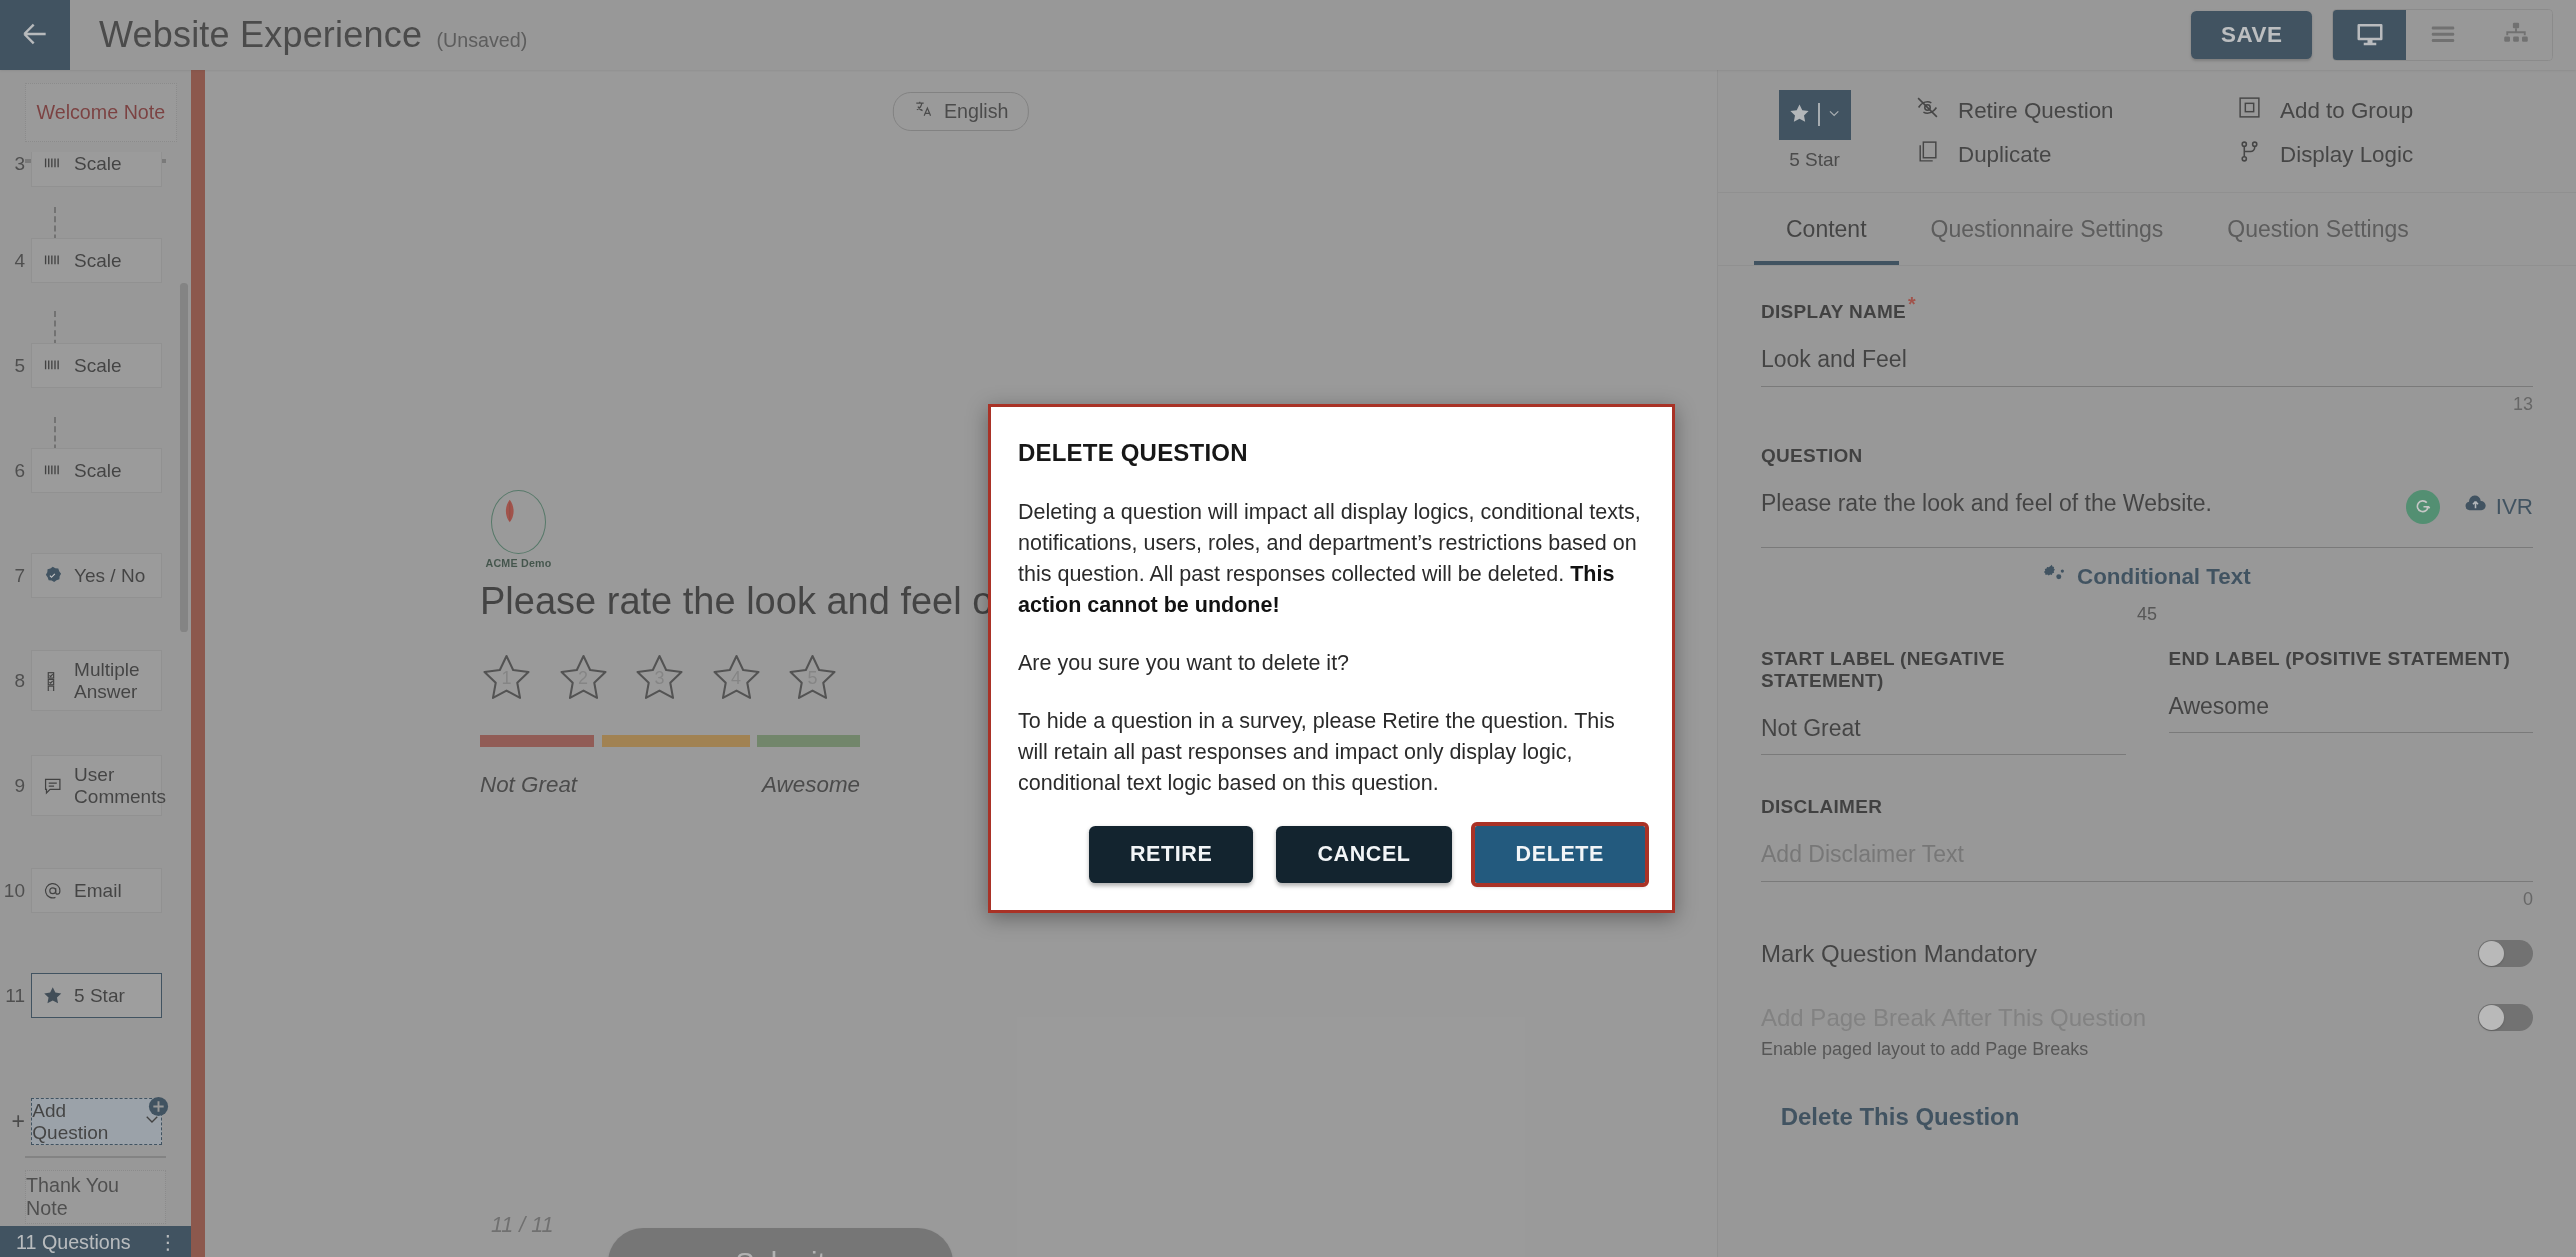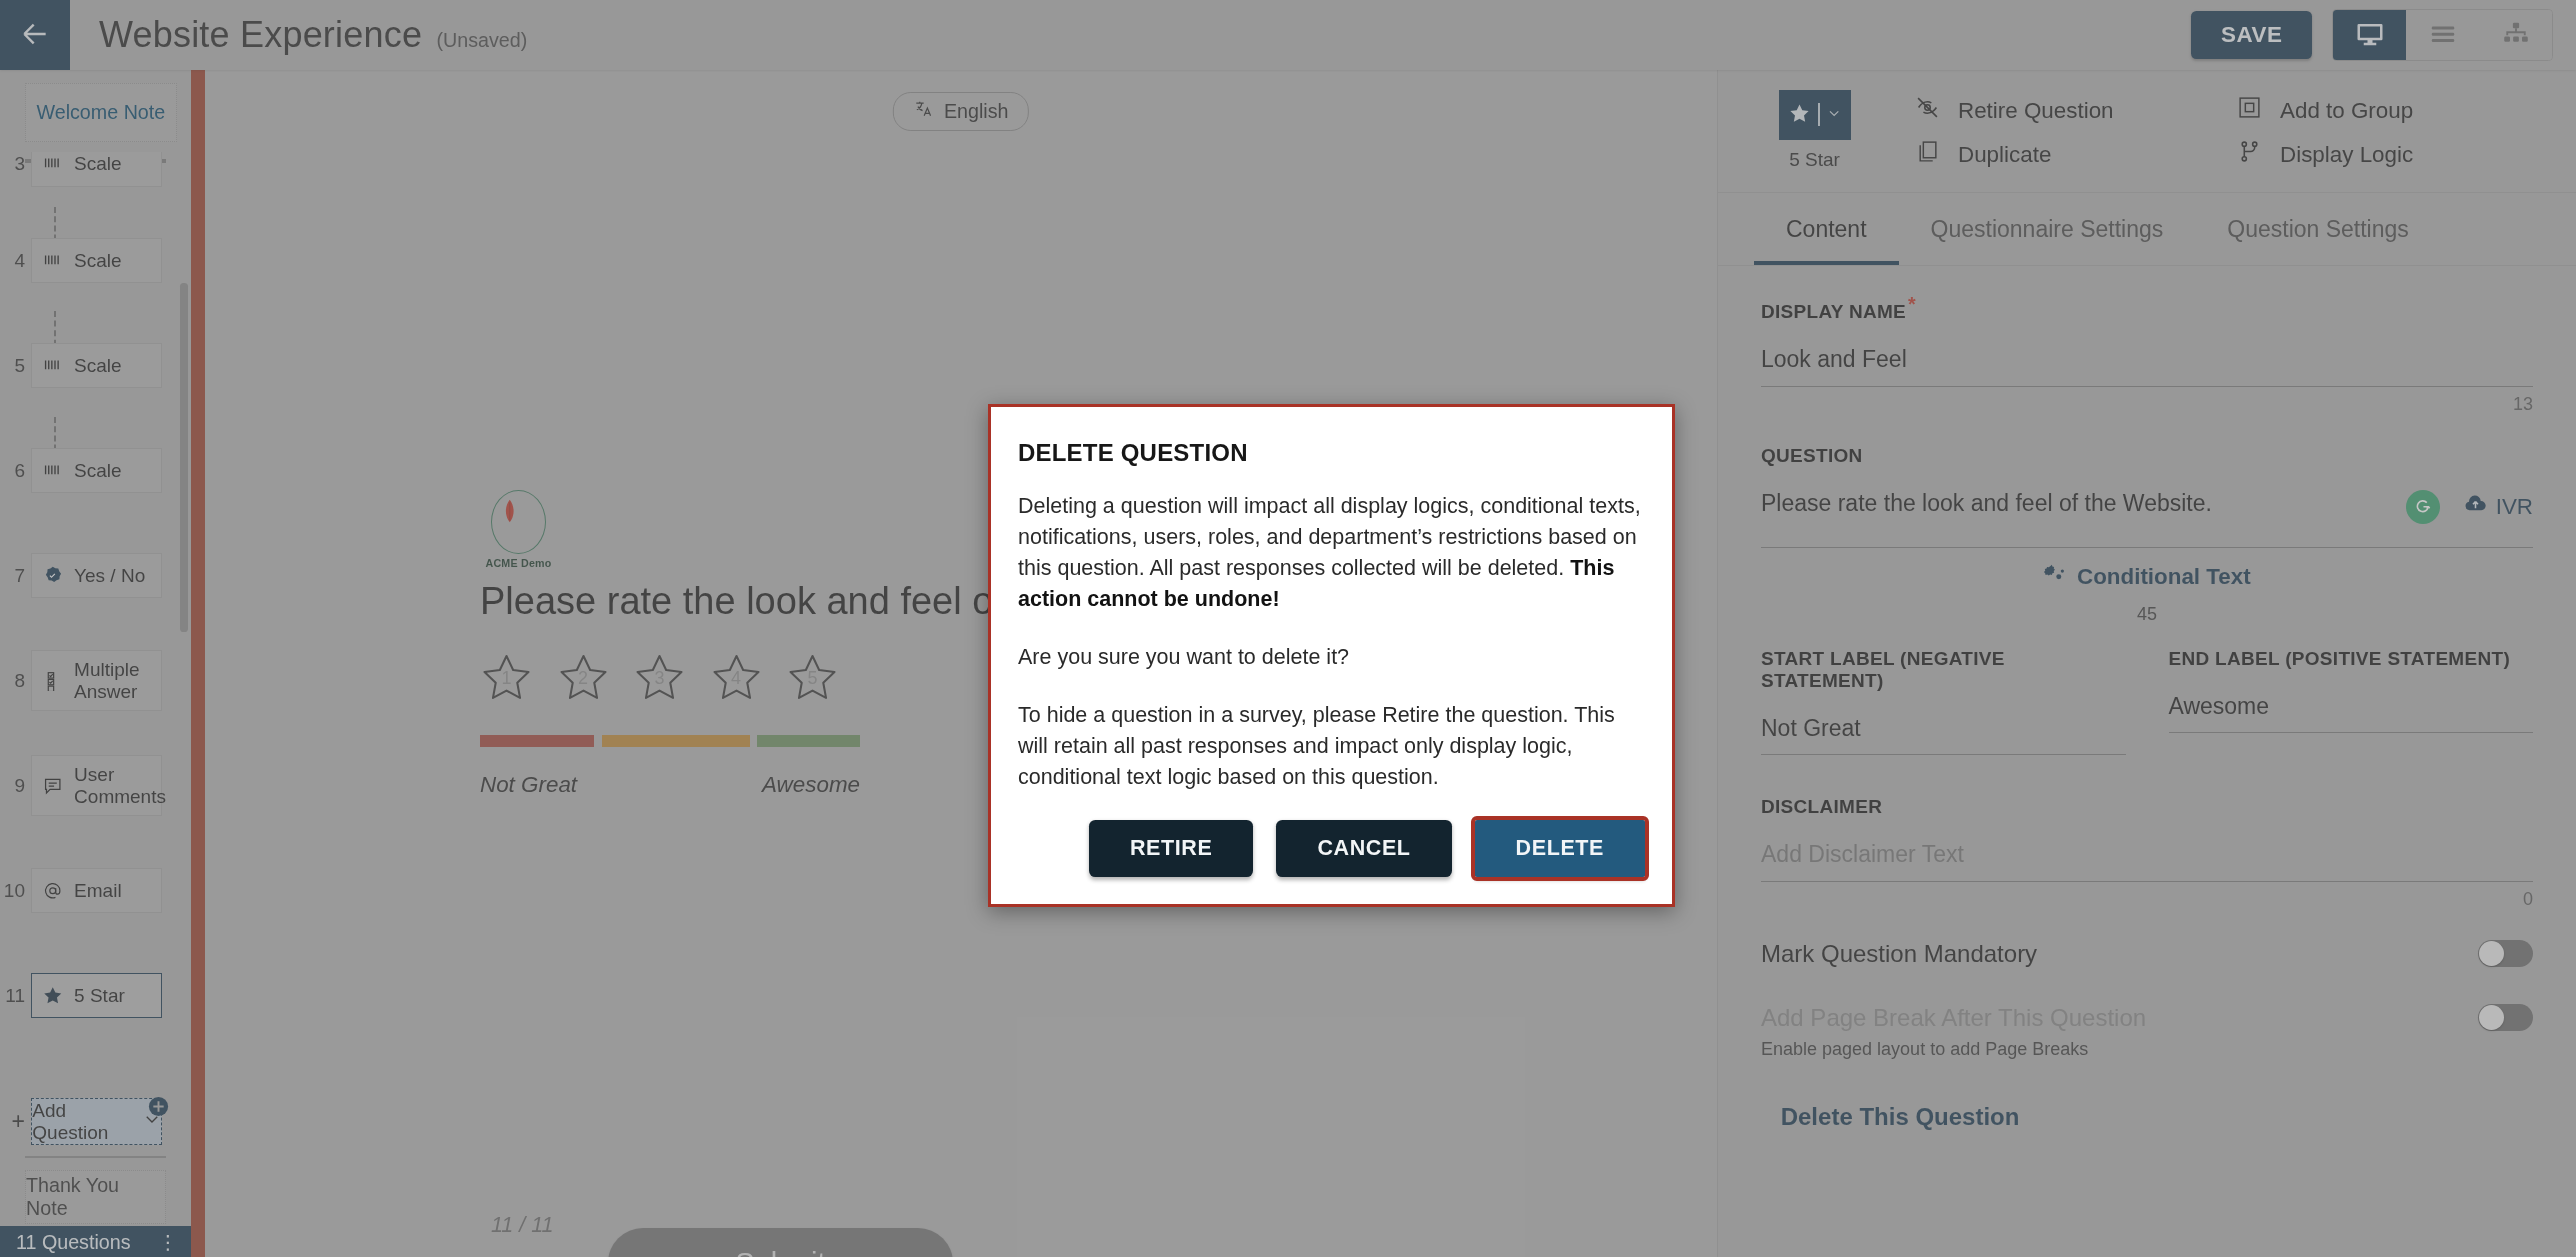--- a/index.html
+++ b/index.html
@@ -56,21 +56,21 @@
 
   
   .sidebar {
     position: absolute; top: 70px; left: 0; width: 191px; bottom: 0;
     background: #b0b0b0; z-index: 15;
   }
   .sb-note {
     margin: 12.5px 14.3px 0 25px; height: 59px;
     border: 1.8px dotted #999; background: #b4b4b4;
     display: flex; align-items: center; justify-content: center;
-    font-size: 19.7px; color: #0c4a6e; cursor: pointer;
+    font-size: 19.7px; color: #7f1d1d; cursor: pointer;
   }
   .sb-scroll {
     position: absolute; top: 82px; left: 0; right: 0; bottom: 168px;
     overflow: hidden;
   }
   .sb-scroll::after {
     content: ''; position: absolute; right: 2.7px; top: 131px; width: 8px; height: 349px;
     background: #8d8d8d; border-radius: 3.6px;
   }
   .sb-topline { position: absolute; top: 7.2px; left: 25px; right: 25px; height: 3.6px; background: #7d7d7d; }
@@ -240,21 +240,21 @@
   
   .modal {
     position: absolute; z-index: 70;
     left: 988px; top: 404px; width: 687px;
     background: #ffffff; border: 3.6px solid #a93226;
     box-shadow: 0 5.4px 19.7px rgba(0,0,0,.35);
     padding: 32px 27px 27px 27px;
   }
   .modal h2 {
     font-size: 24px; font-weight: 700; color: #171717; letter-spacing: 0.2px;
-    margin-bottom: 24px;
+    margin-bottom: 30px;
   }
   .modal p { font-size: 21.5px; line-height: 1.44; color: #2a2a2a; margin-bottom: 27px; }
   .modal p b { font-weight: 700; color: #121212; }
   .modal .btnrow { display: flex; justify-content: flex-end; gap: 23px; margin-top: 24px; }
   .mbtn {
     font-size: 21.5px; font-weight: 700; letter-spacing: 0.6px; color: #f2f5f7;
     background: #13242f; border: none; border-radius: 6.3px;
     padding: 16px 41px; cursor: pointer;
     box-shadow: 0 2.7px 4.5px rgba(0,0,0,.3);
     font-family: "Liberation Sans", sans-serif;

